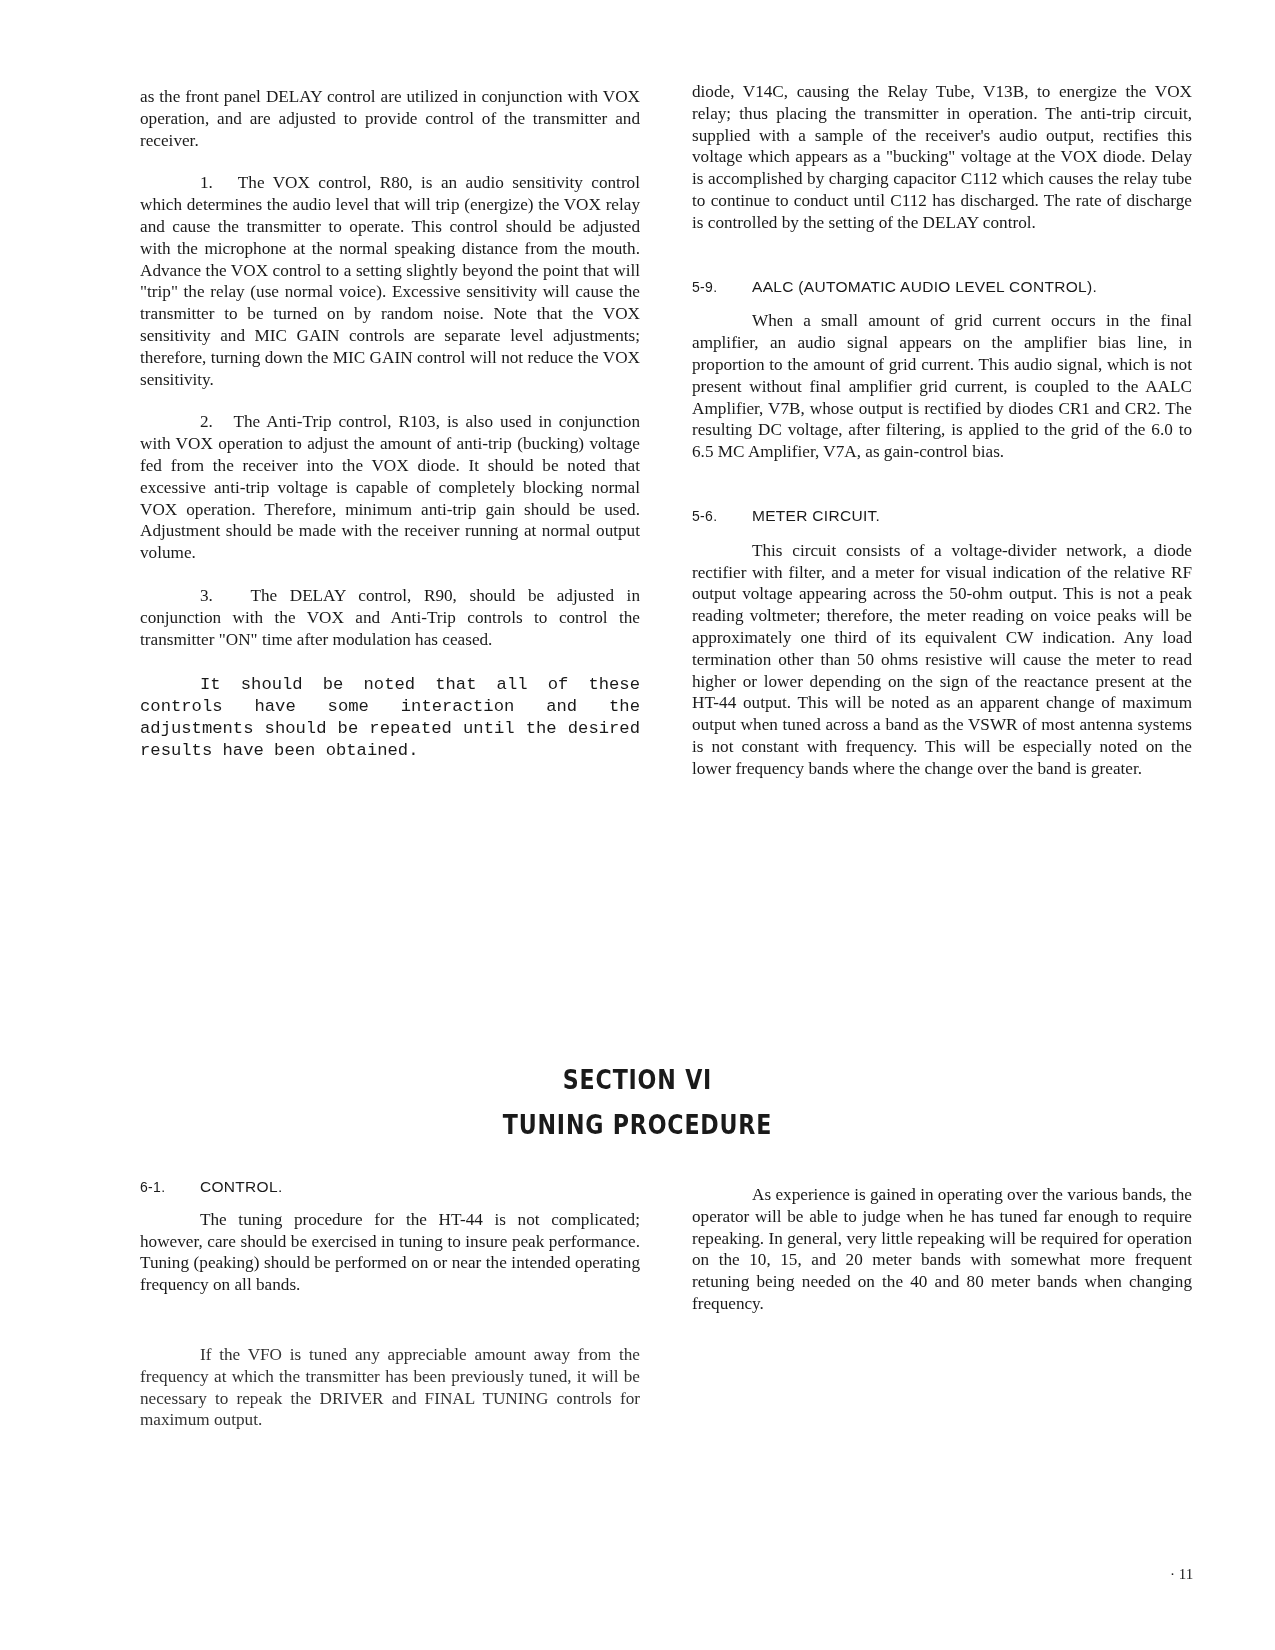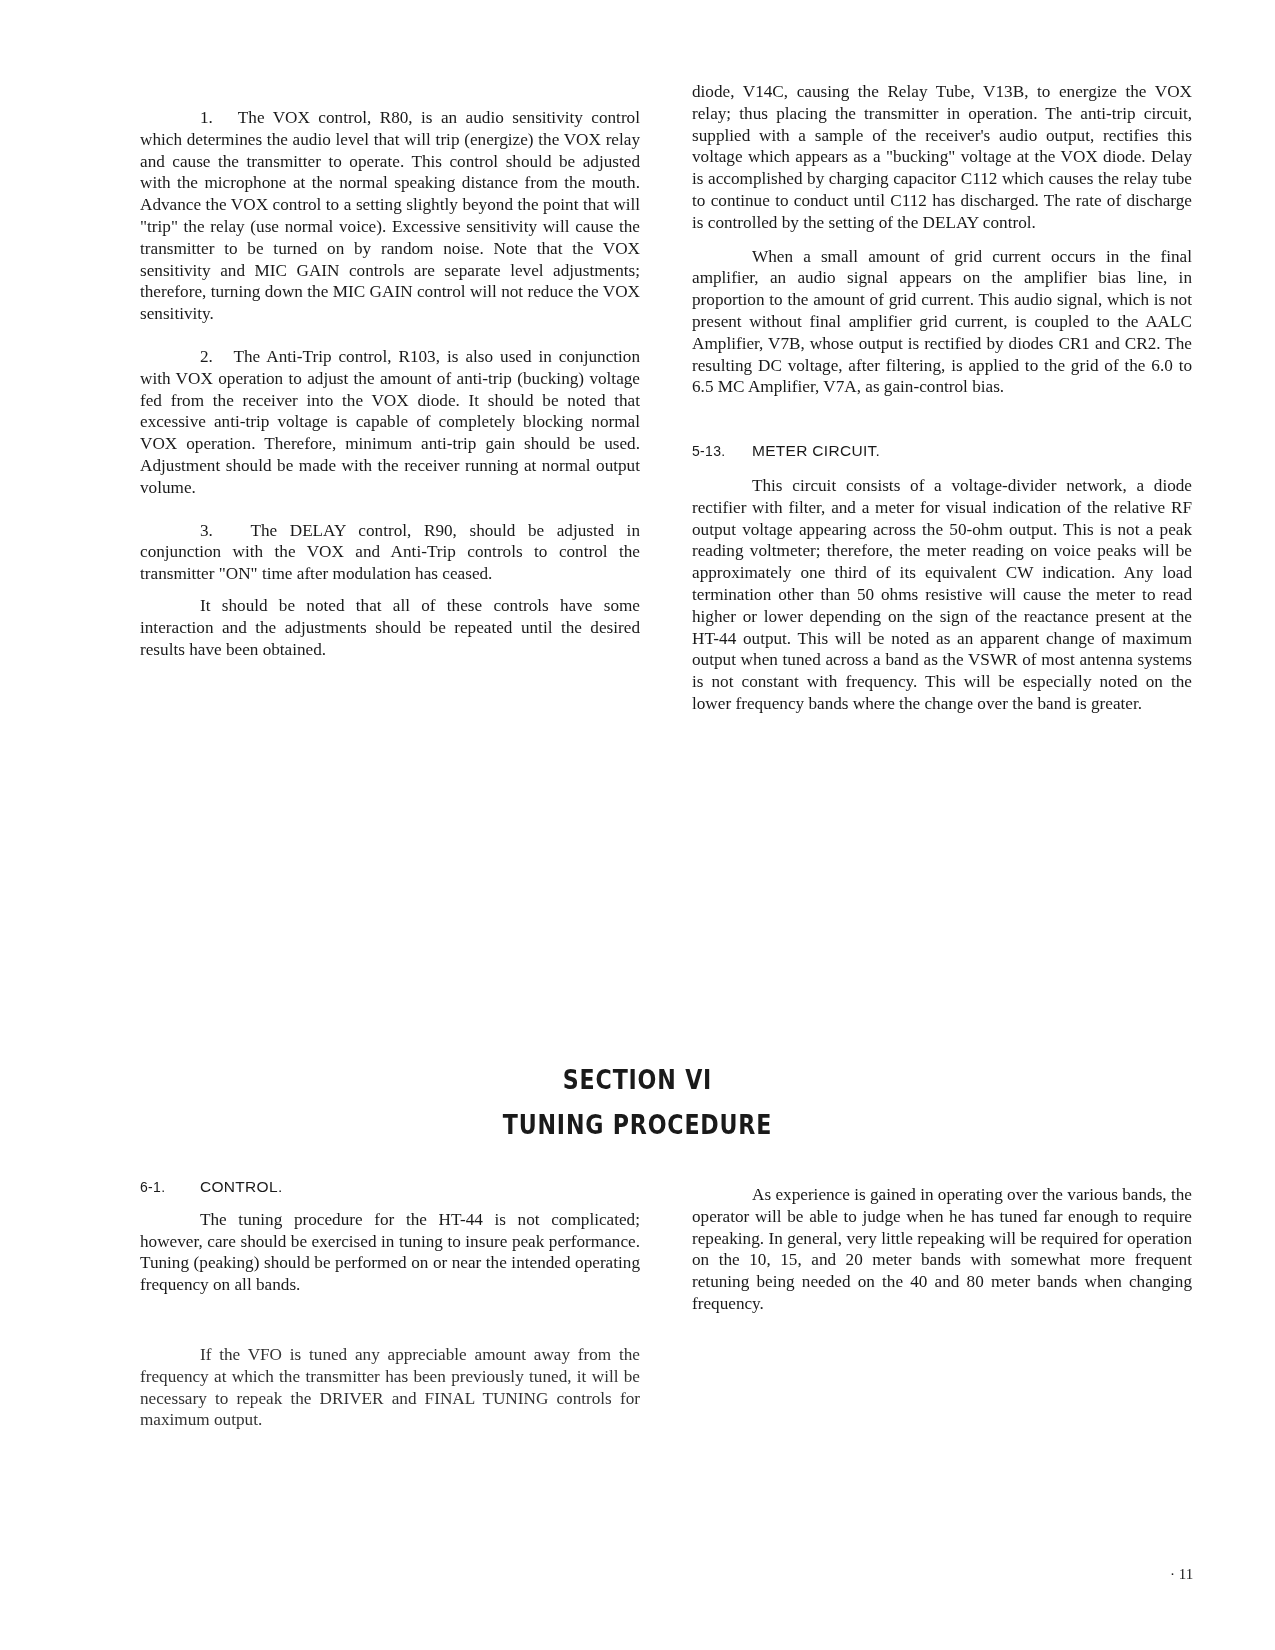--- a/index.html
+++ b/index.html
@@ -12,31 +12,35 @@
   .heading { font-family:"Liberation Sans","DejaVu Sans",sans-serif; font-size:15.5px; letter-spacing:0.3px; margin:0; text-align:left; }
   .heading .num { display:inline-block; width:60px; font-size:14px; }
   .section-title { position:absolute; left:0; width:1275px; text-align:center; font-family:"DejaVu Sans","Liberation Sans",sans-serif; font-weight:bold; font-size:27px; letter-spacing:1px; transform:scaleX(0.82); transform-origin:center; }
   .page-num { position:absolute; left:1170px; top:1566px; font-family:"Liberation Serif",serif; font-size:15px; }
   .faded { color:#333; }
 </style>
 </head>
 <body>
 
 <div class="col left" style="top:86px;">
+  <p>as the front panel DELAY control are utilized in conjunction with VOX operation, and are adjusted to provide control of the transmitter and receiver.</p>
   <p class="indent" style="margin-top:21px;">1.&nbsp;&nbsp; The VOX control, R80, is an audio sensitivity control which determines the audio level that will trip (energize) the VOX relay and cause the transmitter to operate. This control should be adjusted with the microphone at the normal speaking distance from the mouth. Advance the VOX control to a setting slightly beyond the point that will "trip" the relay (use normal voice). Excessive sensitivity will cause the transmitter to be turned on by random noise. Note that the VOX sensitivity and MIC GAIN controls are separate level adjustments; therefore, turning down the MIC GAIN control will not reduce the VOX sensitivity.</p>
   <p class="indent" style="margin-top:21px;">2.&nbsp;&nbsp; The Anti-Trip control, R103, is also used in conjunction with VOX operation to adjust the amount of anti-trip (bucking) voltage fed from the receiver into the VOX diode. It should be noted that excessive anti-trip voltage is capable of completely blocking normal VOX operation. Therefore, minimum anti-trip gain should be used. Adjustment should be made with the receiver running at normal output volume.</p>
   <p class="indent" style="margin-top:21px;">3.&nbsp;&nbsp; The DELAY control, R90, should be adjusted in conjunction with the VOX and Anti-Trip controls to control the transmitter "ON" time after modulation has ceased.</p>
-  <p class="indent" style="margin-top:10px;">It should be noted that all of these controls have some interaction and the adjustments should be repeated until the desired results have been obtained.</p>
+  <p class="indent" style="margin-top:24px;font-family:Liberation Mono, monospace;">It should be noted that all of these controls have some interaction and the adjustments should be repeated until the desired results have been obtained.</p>
 </div>
 
 <div class="col right" style="top:81px;">
   <p>diode, V14C, causing the Relay Tube, V13B, to energize the VOX relay; thus placing the transmitter in operation. The anti-trip circuit, supplied with a sample of the receiver's audio output, rectifies this voltage which appears as a "bucking" voltage at the VOX diode. Delay is accomplished by charging capacitor C112 which causes the relay tube to continue to conduct until C112 has discharged. The rate of discharge is controlled by the setting of the DELAY control.</p>
+  <p class="heading" style="margin-top:42px;">
+    <span class="num">5-9.</span><span>AALC (AUTOMATIC AUDIO LEVEL CONTROL).</span>
+  </p>
   <p class="indent" style="margin-top:12px;">When a small amount of grid current occurs in the final amplifier, an audio signal appears on the amplifier bias line, in proportion to the amount of grid current. This audio signal, which is not present without final amplifier grid current, is coupled to the AALC Amplifier, V7B, whose output is rectified by diodes CR1 and CR2. The resulting DC voltage, after filtering, is applied to the grid of the 6.0 to 6.5 MC Amplifier, V7A, as gain-control bias.</p>
   <p class="heading" style="margin-top:42px;">
-    <span class="num">5-13.</span><span>METER CIRCUIT.</span>
+    <span class="num">5-6.</span><span>METER CIRCUIT.</span>
   </p>
   <p class="indent" style="margin-top:12px;">This circuit consists of a voltage-divider network, a diode rectifier with filter, and a meter for visual indication of the relative RF output voltage appearing across the 50-ohm output. This is not a peak reading voltmeter; therefore, the meter reading on voice peaks will be approximately one third of its equivalent CW indication. Any load termination other than 50 ohms resistive will cause the meter to read higher or lower depending on the sign of the reactance present at the HT-44 output. This will be noted as an apparent change of maximum output when tuned across a band as the VSWR of most antenna systems is not constant with frequency. This will be especially noted on the lower frequency bands where the change over the band is greater.</p>
 </div>
 
 <div class="section-title" style="top:1064px;">SECTION VI</div>
 <div class="section-title" style="top:1109px;">TUNING PROCEDURE</div>
 
 <div class="col left" style="top:1176px;">
   <p class="heading">
     <span class="num">6-1.</span><span>CONTROL.</span>

